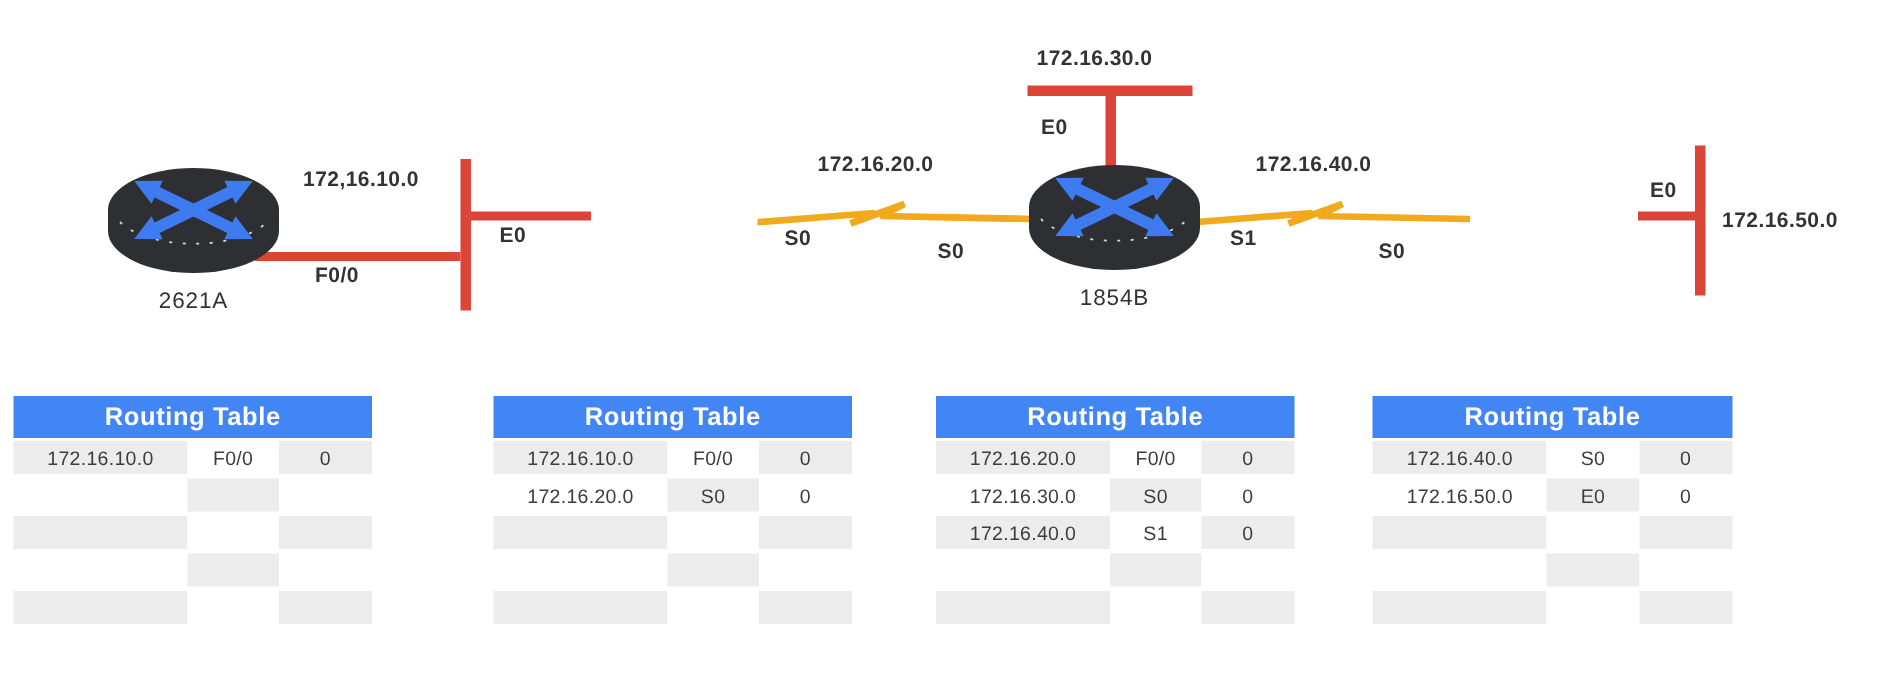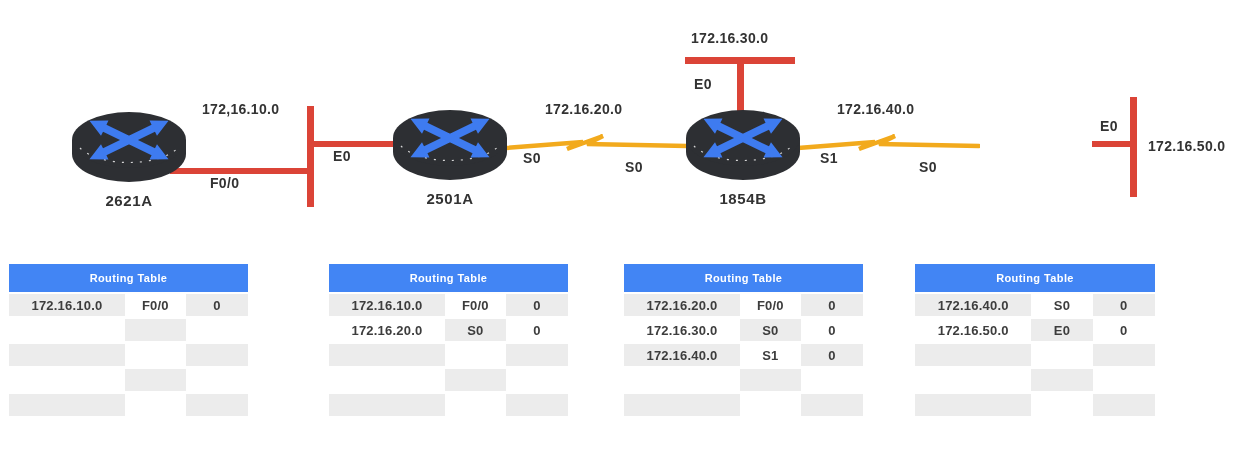--- a/index.html
+++ b/index.html
@@ -20,37 +20,37 @@
   .lbl{
     position:absolute;font-weight:700;color:#333;font-size:14px;
     letter-spacing:.3px;white-space:nowrap;line-height:1;
   }
   .redbar{position:absolute;background:var(--red);z-index:1;}
   .boltsvg{position:absolute;z-index:1;}
   .bolt{stroke:var(--yellow);stroke-width:4.5;fill:none;stroke-linejoin:miter;stroke-linecap:round;}
   .router{position:absolute;width:118px;z-index:2;}
   .router svg{display:block;width:118px;height:74px;}
   .router-label{
-    text-align:center;font-weight:700;font-size:15px;color:#333;
+    text-align:center;font-weight:400;font-size:15px;color:#333;
     margin-top:8px;letter-spacing:.6px;
   }
   .rbody{fill:var(--router);}
   .rarrows polygon{fill:var(--arrow);}
   
   .rtable{position:absolute;top:264px;width:239px;}
   .t1{left:9px}.t2{left:329px}.t3{left:624px}.t4{left:915px;width:240px}
   .rtable-header{
-    height:28px;background:var(--blue);color:#fff;font-size:11px;font-weight:600;
+    height:28px;background:var(--blue);color:#fff;font-size:17px;font-weight:600;
     display:flex;align-items:center;justify-content:center;letter-spacing:.4px;
   }
   .rtable-body{margin-top:2px;}
   .rtable-row{display:flex;height:22px;margin-bottom:3px;}
   .cell{
     display:flex;align-items:center;justify-content:center;
-    font-size:13px;font-weight:700;color:var(--ink);letter-spacing:.2px;background:#fff;
+    font-size:13px;font-weight:400;color:var(--ink);letter-spacing:.2px;background:#fff;
   }
   .c0{width:48.5%}.c1{width:25.5%}.c2{width:26%}
   .shaded{background:var(--shade);}
 </style>
 </head>
 <body>
 
 <svg width="0" height="0" style="position:absolute" aria-hidden="true">
   <defs>
     <g id="router-sym">
@@ -65,21 +65,21 @@
     </g>
     <path id="bolt-sym" class="bolt" d="M1,16 L78,10 L62,17 L98,4 L82,12 L182,14"></path>
   </defs>
 </svg>
 
 <div class="stage">
 
   <div class="redbar" style="left:307px;top:106px;width:7px;height:101px"></div>
   <div class="redbar" style="left:170px;top:168px;width:137px;height:6px"></div>
   <div class="redbar" style="left:314px;top:141px;width:80px;height:6px"></div>
-  <span class="lbl" style="left:202px;top:102px">172,16.10.0</span>
+  <span class="lbl" style="left:202px;top:112px">172,16.10.0</span>
   <span class="lbl" style="left:210px;top:176px">F0/0</span>
   <span class="lbl" style="left:333px;top:149px">E0</span>
 
   <svg class="boltsvg" style="left:505px;top:132px" width="183" height="22" viewBox="0 0 183 22">
       <use href="#bolt-sym"></use>
     </svg>
   <span class="lbl" style="left:545px;top:102px">172.16.20.0</span>
   <span class="lbl" style="left:523px;top:151px">S0</span>
   <span class="lbl" style="left:625px;top:160px">S0</span>
 
@@ -99,26 +99,20 @@
   <div class="redbar" style="left:1092px;top:141px;width:38px;height:6px"></div>
   <span class="lbl" style="left:1148px;top:139px">172.16.50.0</span>
   <span class="lbl" style="left:1100px;top:119px">E0</span>
 
   <div class="router" style="left:70px;top:110px">
     <svg viewBox="0 0 118 74">
         <use href="#router-sym"></use>
       </svg>
     <div class="router-label">2621A</div>
   </div>
-  <div class="router" style="left:391px;top:108px">
-    <svg viewBox="0 0 118 74">
-        <use href="#router-sym"></use>
-      </svg>
-    <div class="router-label">2501A</div>
-  </div>
   <div class="router" style="left:684px;top:108px">
     <svg viewBox="0 0 118 74">
         <use href="#router-sym"></use>
       </svg>
     <div class="router-label">1854B</div>
   </div>
 
   <div class="rtable t1">
     <div class="rtable-header">Routing Table</div>
     <div class="rtable-body">

